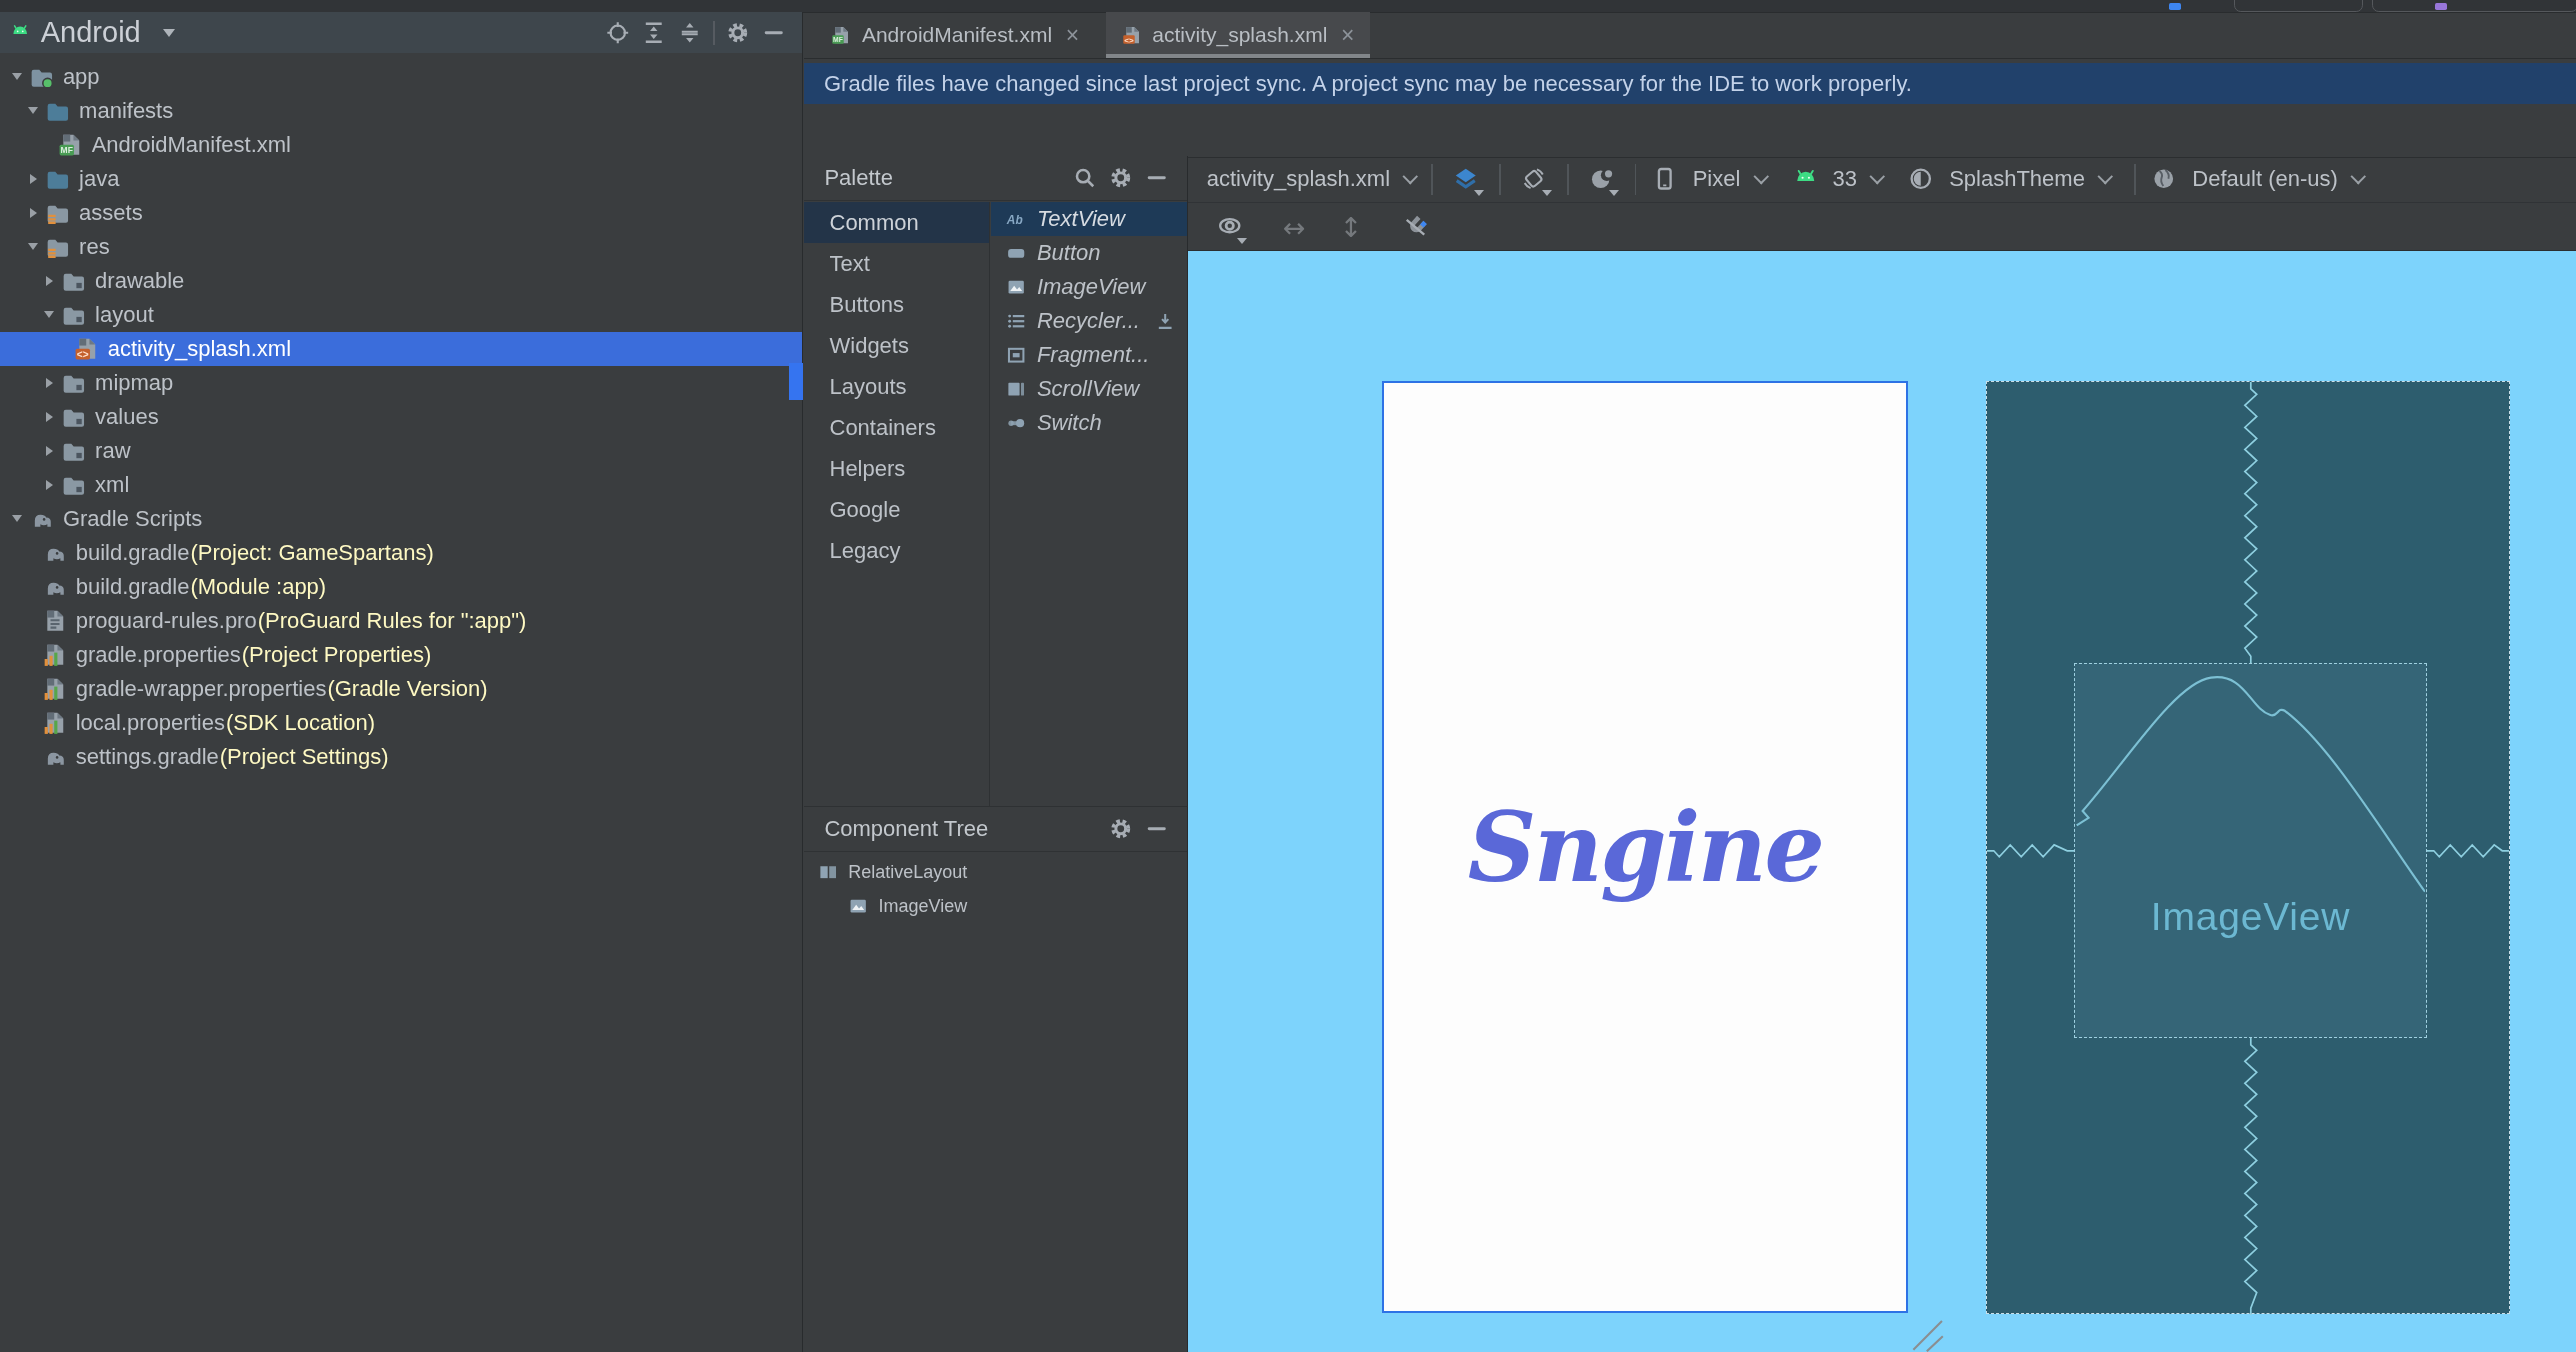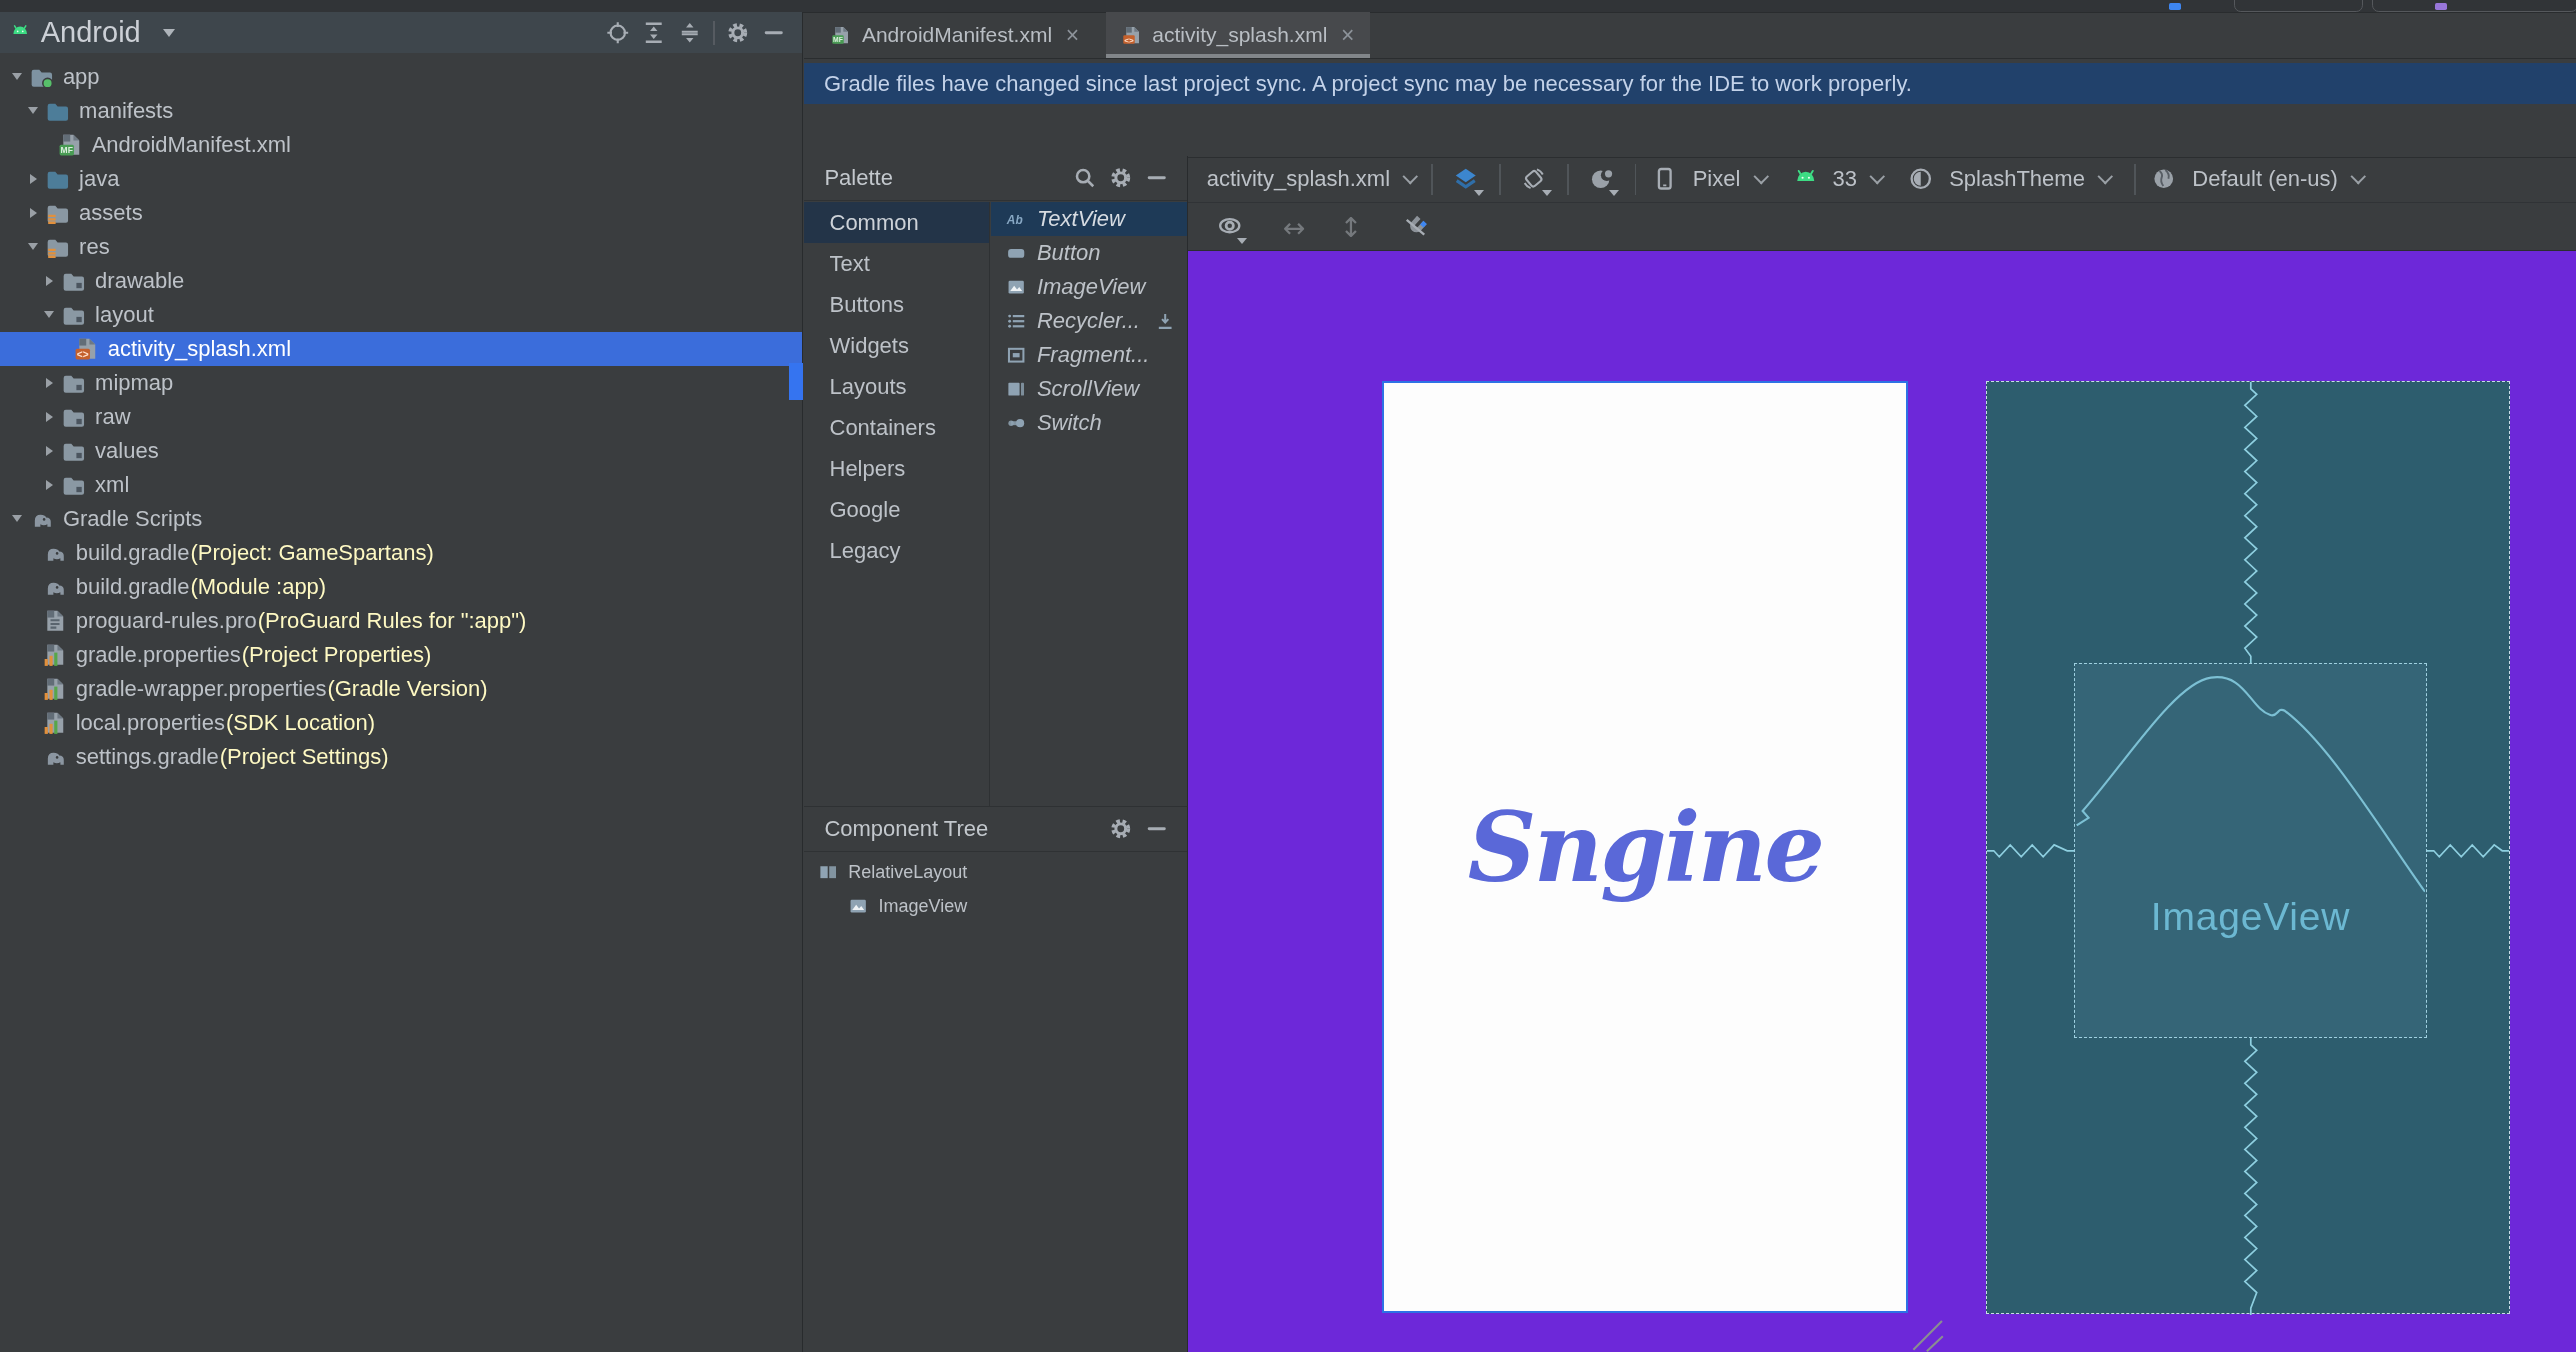--- a/index.html
+++ b/index.html
@@ -53,21 +53,21 @@
   .pitem{height:34px;display:flex;align-items:center;padding:0 12px 0 15.3px;gap:10.2px;font-size:22px;}
   .pitem.on{background:#1e3a57;color:#d6dbe1;}
   .pitem .dl{margin-left:auto;}
   .ct{position:absolute;left:0;top:794px;width:384px;bottom:0;background:#3a3d3f;border-top:1.7px solid #2e3133;border-right:1.7px solid #282b2d;box-sizing:border-box;}
   .ctrow{height:34px;display:flex;align-items:center;gap:10.2px;font-size:18px;}
 
   
   .cv{position:absolute;left:384px;top:144px;right:0;bottom:0;}
   .dt1{position:absolute;left:0;top:0;right:0;height:46px;border-bottom:1.7px solid #303336;display:flex;align-items:center;padding:0 18.7px;font-size:22px;gap:13.6px;color:#bdc2c8;}
   .dt2{position:absolute;left:0;top:48px;right:0;height:46px;border-bottom:1.7px solid #2b2e30;display:flex;align-items:center;padding:0 22px;gap:34px;}
-  .surf{position:absolute;left:0;top:95px;right:0;bottom:0;background:#6d28d9;}
+  .surf{position:absolute;left:0;top:95px;right:0;bottom:0;background:#7dd3fc;}
   .dd{width:8.5px;height:8.5px;border-right:2.5px solid #9aa0a6;border-bottom:2.5px solid #9aa0a6;transform:rotate(45deg);margin:-5.1px 1.7px 0 1.7px;flex:none;}
   .ibtn{position:relative;width:39px;height:37px;display:flex;align-items:center;justify-content:center;color:#a7adb4;}
   .ibtn .tri{position:absolute;right:1.7px;bottom:1.7px;border-left:5.1px solid transparent;border-right:5.1px solid transparent;border-top:6.8px solid #a7adb4;}
   .tsep{width:1.7px;height:31px;background:#505559;flex:none;}
   .garrow{font-family:"DejaVu Sans",sans-serif;font-size:27px;color:#75797d;}
 
   .phoneA{position:absolute;left:194px;top:130px;width:526px;height:932px;background:#fdfdfd;border:2.5px solid #2d72e5;box-sizing:border-box;display:flex;align-items:center;justify-content:center;}
   .logo{font-family:"DejaVu Serif",serif;font-style:italic;font-weight:bold;font-size:95px;letter-spacing:-2.5px;color:#5a68d8;}
   .phoneB{position:absolute;left:798px;top:130px;width:524px;height:933px;background:#2d5d6e;border:1.7px dashed #c9dde6;box-sizing:border-box;}
   .bprect{position:absolute;left:87px;top:281px;width:353px;height:375px;border:1.7px dashed #9fd0e0;background:rgba(158,208,224,0.08);box-sizing:border-box;}
@@ -350,29 +350,29 @@
             <use href="#resdot"></use>
           </svg>
           <span class="lb">mipmap</span>
         </div>
       <div class="trow p46">
           <span class="tchev r"></span>
           <svg class="ti" style="color:#8a98a3" viewBox="0 0 30 30" width="25.5" height="25.5">
             <use href="#folder"></use>
             <use href="#resdot"></use>
           </svg>
-          <span class="lb">raw</span>
+          <span class="lb">values</span>
         </div>
       <div class="trow p46">
           <span class="tchev r"></span>
           <svg class="ti" style="color:#8a98a3" viewBox="0 0 30 30" width="25.5" height="25.5">
             <use href="#folder"></use>
             <use href="#resdot"></use>
           </svg>
-          <span class="lb">values</span>
+          <span class="lb">raw</span>
         </div>
       <div class="trow p46">
           <span class="tchev r"></span>
           <svg class="ti" style="color:#8a98a3" viewBox="0 0 30 30" width="25.5" height="25.5">
             <use href="#folder"></use>
             <use href="#resdot"></use>
           </svg>
           <span class="lb">xml</span>
         </div>
       <div class="trow p8">

